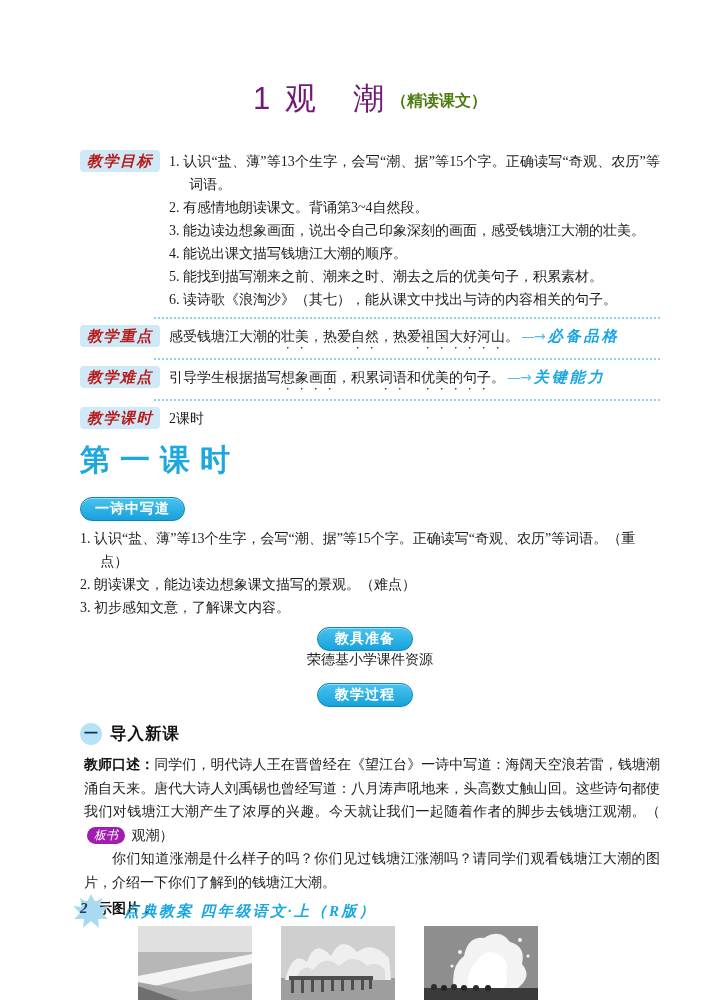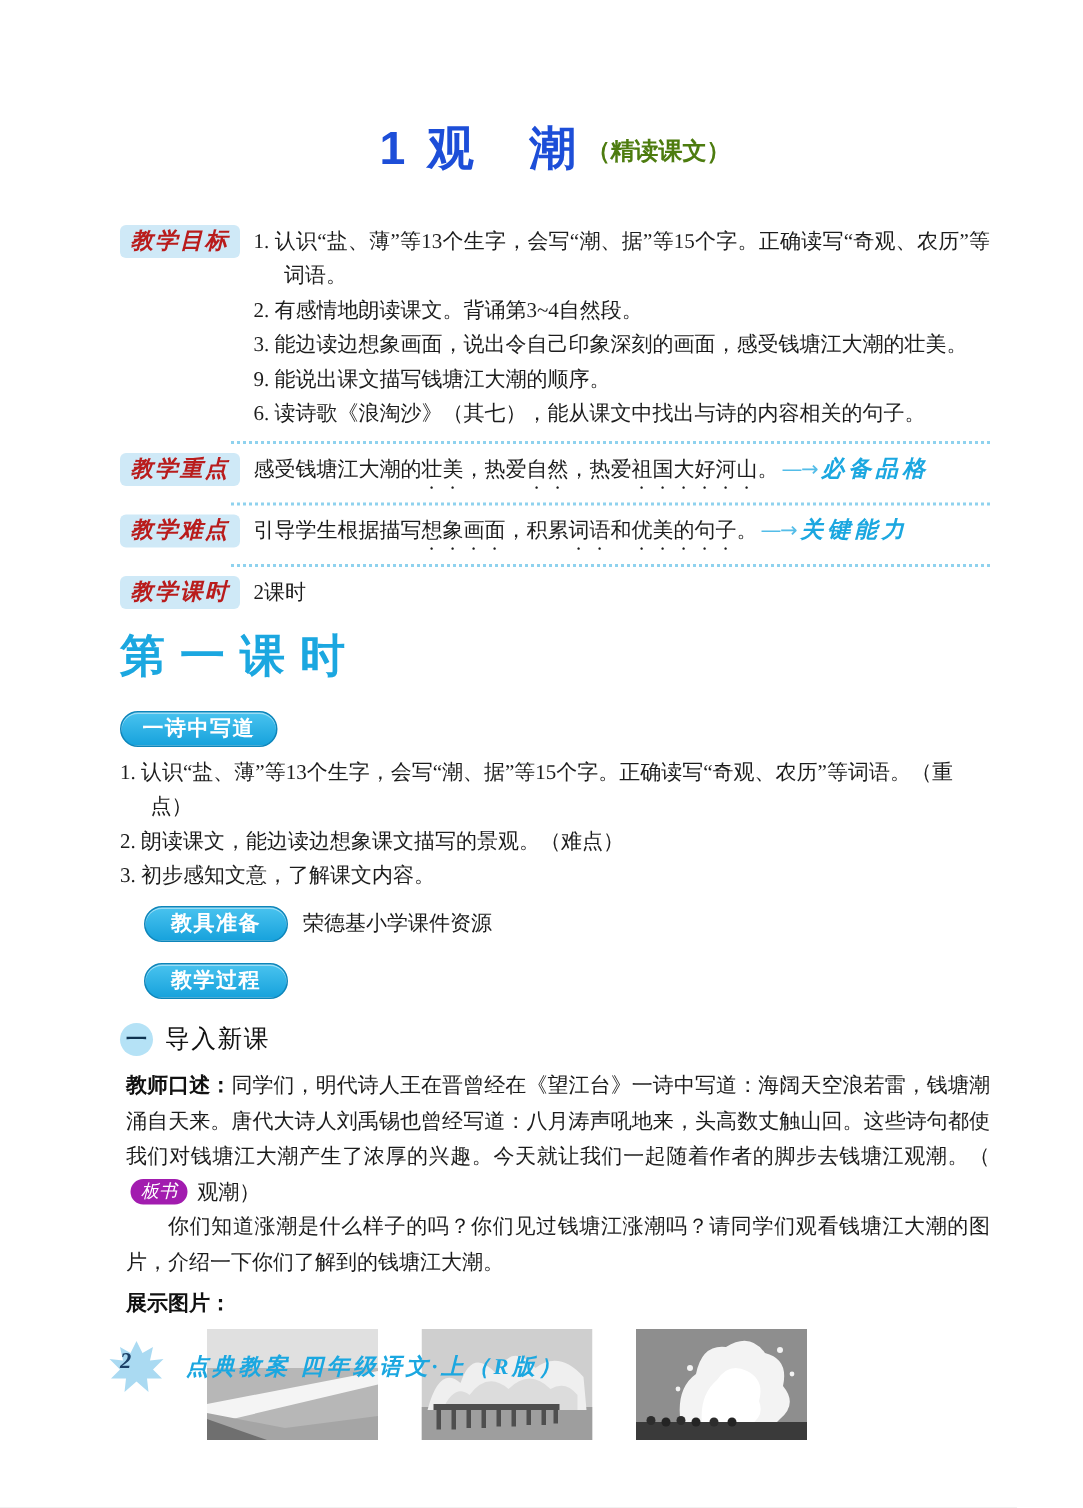--- a/index.html
+++ b/index.html
@@ -6,21 +6,21 @@
   .page{
     width:722px;height:1005px;background:#ffffff;position:relative;
     box-sizing:border-box;padding:78px 62px 0 80px;
     font-family:"Liberation Serif","DejaVu Serif",serif;
     font-size:14px;color:#1c1c1c;overflow:hidden;
   }
 
   
   .title-row{text-align:center;margin-bottom:30px;white-space:nowrap;}
   .title-main{font-family:"Liberation Sans","DejaVu Sans",sans-serif;
-    font-size:31px;font-weight:700;color:#1d4ed8;letter-spacing:3px;}
+    font-size:31px;font-weight:400;color:#701a75;letter-spacing:3px;}
   .title-tag{font-family:"Liberation Sans","DejaVu Sans",sans-serif;
     font-size:16px;font-weight:700;color:#4d7c0f;margin-left:4px;vertical-align:3px;}
 
   
   .meta-row{display:flex;align-items:flex-start;margin:3px 0;}
   .meta-label{
     flex:0 0 auto;display:inline-block;background:#cfe9f7;color:#b91c1c;
     font-weight:700;font-style:italic;font-size:15px;letter-spacing:1.5px;
     padding:1px 7px;border-radius:4px;margin-right:9px;line-height:20px;white-space:nowrap;
   }
@@ -38,32 +38,32 @@
     font-size:30px;font-weight:800;letter-spacing:10px;margin:10px 0 16px 0;}
 
   
   .pill{
     display:inline-block;min-width:66px;text-align:center;padding:2px 14px;
     border-radius:999px;background:linear-gradient(180deg,#49c3ef 0%,#17a2dc 100%);
     border:1.5px solid #0d85ba;color:#fff;font-weight:700;font-size:14px;
     font-family:"Liberation Sans","DejaVu Sans",sans-serif;letter-spacing:1px;
     box-shadow:inset 0 1px 0 rgba(255,255,255,.45);
   }
-  .pill-row{display:flex;align-items:center;margin:8px 0 4px 16px;}
+  .pill-row{display:flex;align-items:center;margin:8px 0 4px 0;flex-direction:column;}
   .pill-row .pill{margin-right:10px;}
   .obj-list{margin:6px 0 2px 0;line-height:27px;}
 
   
   .intro-heading{display:flex;align-items:center;margin:16px 0 8px 0;}
   .num-circle{width:22px;height:22px;border-radius:50%;background:#b5e2f6;color:#0f3350;
     display:inline-flex;align-items:center;justify-content:center;
     font-weight:700;font-size:14px;margin-right:8px;
     font-family:"Liberation Sans","DejaVu Sans",sans-serif;}
   .intro-title{font-family:"Liberation Sans","DejaVu Sans",sans-serif;
-    font-size:16.5px;font-weight:400;color:#111;letter-spacing:1px;}
+    font-size:16.5px;font-weight:700;color:#111;letter-spacing:1px;}
   .bold-lead{font-family:"Liberation Sans","DejaVu Sans",sans-serif;font-weight:700;color:#111;}
   .intro-line{margin:2px 0 6px 16px;line-height:24px;}
   .narration{margin:0 0 0 4px;line-height:23.5px;text-align:justify;}
   .narration-p2{margin:0 0 0 4px;line-height:23.5px;text-align:justify;text-indent:2em;}
   .board-badge{display:inline-block;background:#a21caf;color:#fff;border-radius:9px;
     padding:0 7px;font-size:12px;line-height:17px;font-style:italic;vertical-align:1px;margin:0 3px;}
   .show-label{margin:6px 0 8px 4px;}
 
   
   .photo-row{display:flex;margin:2px 0 0 58px;gap:29px;}
@@ -85,21 +85,22 @@
   <div class="title-row">
     <span class="title-main">1 观　潮</span><span class="title-tag">（精读课文）</span>
   </div>
 
   <div class="meta-row">
     <span class="meta-label">教学目标</span>
     <div class="meta-content">
       <div class="goal-item">1. 认识“盐、薄”等13个生字，会写“潮、据”等15个字。正确读写“奇观、农历”等词语。</div>
       <div class="goal-item">2. 有感情地朗读课文。背诵第3~4自然段。</div>
       <div class="goal-item">3. 能边读边想象画面，说出令自己印象深刻的画面，感受钱塘江大潮的壮美。</div>
-      <div class="goal-item">9. 能说出课文描写钱塘江大潮的顺序。</div>
+      <div class="goal-item">4. 能说出课文描写钱塘江大潮的顺序。</div>
+      <div class="goal-item">5. 能找到描写潮来之前、潮来之时、潮去之后的优美句子，积累素材。</div>
       <div class="goal-item">6. 读诗歌《浪淘沙》（其七），能从课文中找出与诗的内容相关的句子。</div>
     </div>
   </div>
 
   <div class="dotted-sep"></div>
 
   <div class="meta-row">
     <span class="meta-label">教学重点</span>
     <div class="meta-content">
       <span><span>感受钱塘江大潮的</span><span class="emph">壮美</span><span>，热爱</span><span class="emph">自然</span><span>，热爱</span><span class="emph">祖国大好河山</span><span>。</span></span><span class="arrow-icon">—→</span><span class="annotation">必备品格</span>

